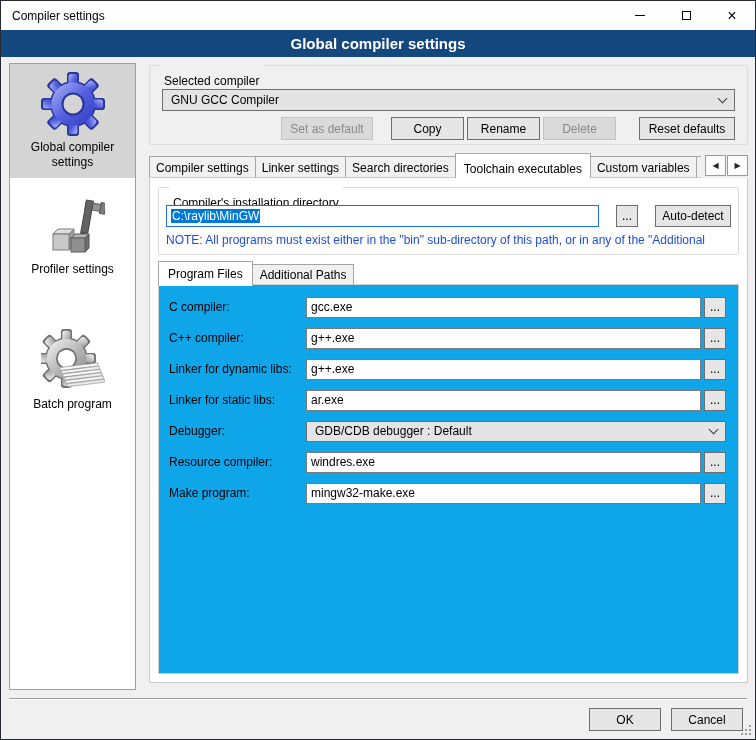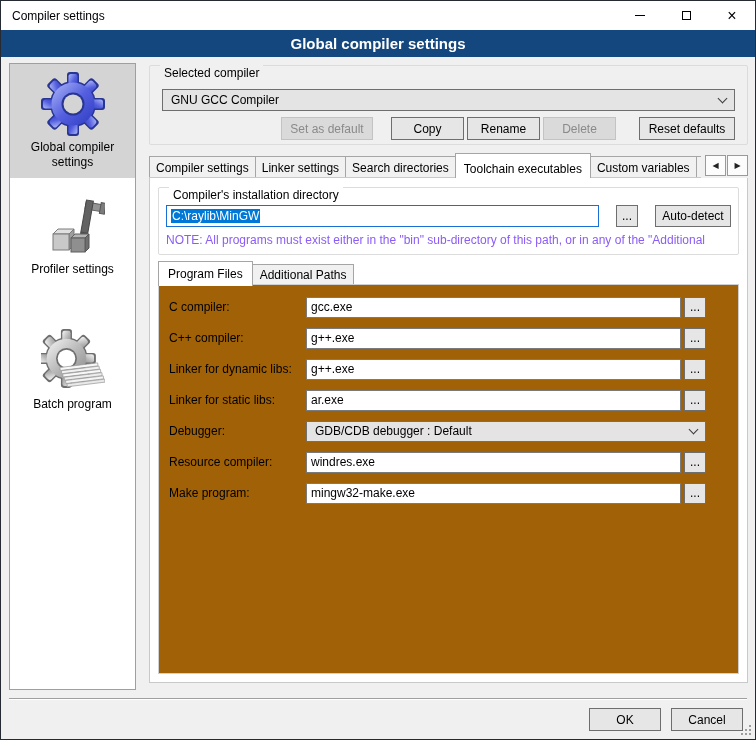--- a/index.html
+++ b/index.html
@@ -24,21 +24,21 @@
     background:#fff; border:1px solid #9aa0a6; overflow:hidden; }
   .side-item { width:100%; padding:6px 2px 8px; text-align:center; cursor:default; }
   .side-item.selected { background:#d4d4d4; }
   .side-item .icn { display:block; width:64px; height:64px; margin:2px auto 4px; }
   .side-item .lbl { font-size:12px; line-height:15px; }
   .side-item.profiler { margin-top:8px; }
   .side-item.batch { margin-top:36px; }
   
   .main { position:absolute; left:148px; top:62px; width:599px; height:620px; }
   .groupbox { position:relative; border:1px solid #dcdcdc; border-radius:2px; }
-  .legend { position:absolute; top:-8px; left:10px; padding:8px 4px; font-size:12px; background:#f0f0f0; }
+  .legend { position:absolute; top:-8px; left:10px; padding:16px 4px; font-size:12px; background:#f0f0f0; }
   .gb-compiler { position:absolute; left:0; right:0; top:2px; height:80px; }
   .combo { position:absolute; left:12px; right:12px; top:23px; height:22px; background:#e4e4e4;
     border:1px solid #6e6e6e; display:flex; align-items:center; padding:0 8px; }
   .chev { width:7px; height:7px; border-right:1.5px solid #3c3c3c; border-bottom:1.5px solid #3c3c3c;
     transform:rotate(45deg); margin-top:-4px; flex:none; }
   .combo .chev { margin-left:auto; }
   .btnrow { position:absolute; left:12px; right:12px; top:51px; height:23px;
     display:flex; justify-content:flex-end; align-items:center; }
   .btn { height:23px; background:#e6e6e6; border:1px solid #6e6e6e; font-size:12px;
     display:flex; align-items:center; justify-content:center; padding:0 4px; white-space:nowrap; cursor:default; }
@@ -63,31 +63,31 @@
   .gb-install { position:absolute; left:8px; right:8px; top:9px; height:68px; }
   .gb-install .legend { background:#fff; }
   .dirrow { position:absolute; left:7px; right:7px; top:17px; height:23px;
     display:flex; gap:17px; align-items:flex-start; }
   .input { height:22px; border:1px solid #7a7a7a; background:#fff; display:flex;
     align-items:center; padding:0 4px; font-size:12px; overflow:hidden; white-space:nowrap; }
   .dirrow .input { flex:1; border-color:#1a6fd4; }
   .sel-text { background:#0078d7; color:#fff; padding:0 1px; }
   .browse { width:22px; height:22px; flex:none; }
   .b-auto { width:76px; height:22px; flex:none; }
-  .note { position:absolute; left:7px; right:1px; top:45px; color:#8b5cf6;
+  .note { position:absolute; left:7px; right:1px; top:45px; color:#1d4ed8;
     white-space:nowrap; overflow:hidden; font-size:12px; }
   
   .subtabwrap { position:absolute; left:8px; right:8px; top:82px; height:25px; }
   .subtab { border:1px solid #a5a5a5; border-bottom:none; background:#f1f1f1; padding:0 7px;
     display:flex; align-items:center; white-space:nowrap; font-size:12px; float:left;
     margin-top:4px; height:21px; cursor:default; }
   .subtab + .subtab { margin-left:-1px; }
   .subtab.active { margin-top:1px; height:25px; background:#fff; padding:0 9px; position:relative; z-index:3; }
-  .panel { position:absolute; left:8px; right:8px; top:106px; bottom:8px; background:#a16207;
-    border:1px solid #cfcfcf; padding:11px 32px 10px 10px; z-index:2; }
+  .panel { position:absolute; left:8px; right:8px; top:106px; bottom:8px; background:#0ea5e9;
+    border:1px solid #cfcfcf; padding:11px 12px 10px 10px; z-index:2; }
   .frow { display:flex; align-items:center; margin-bottom:9px; height:22px; }
   .flabel { width:137px; flex:none; font-size:12px; }
   .field { flex:1; display:flex; gap:3px; align-items:center; }
   .field .input { flex:1; height:21px; }
   .field .browse { height:21px; }
   .select { flex:1; height:21px; background:#e4e4e4; border:1px solid #707070;
     display:flex; align-items:center; padding:0 8px; }
   .select .chev { margin-left:auto; }
   
   .divider { position:absolute; left:8px; right:8px; top:697px; height:2px;

